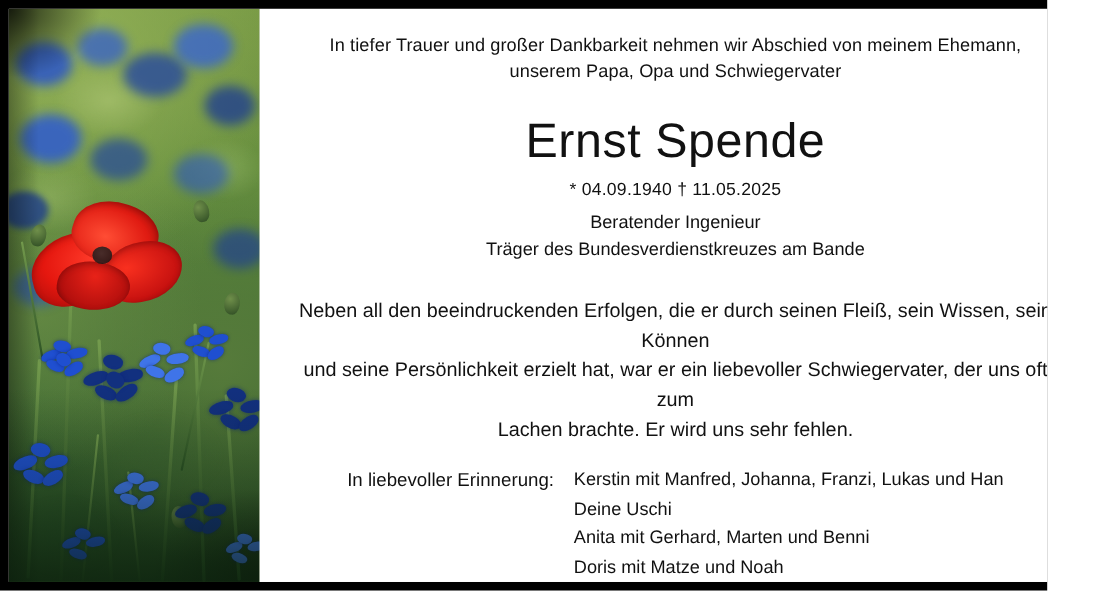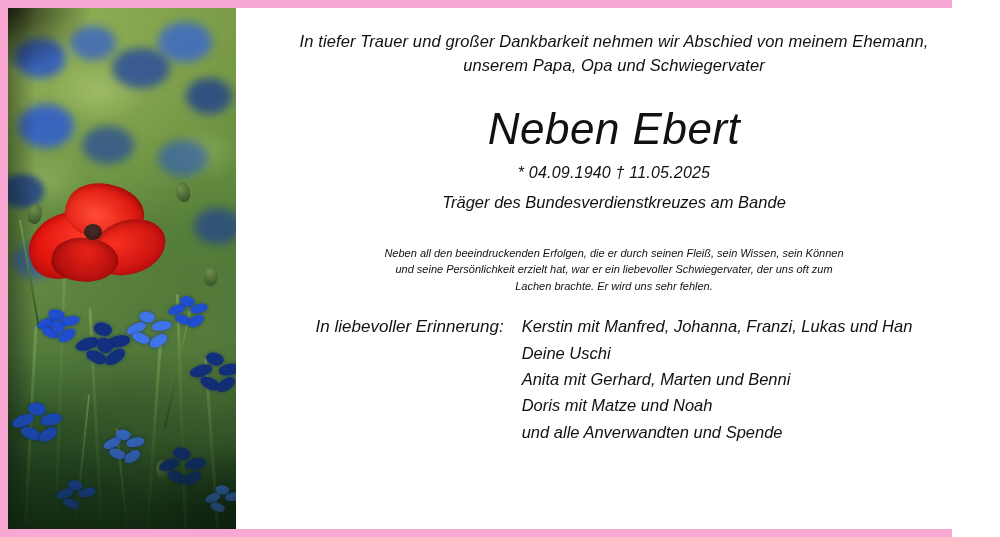--- a/index.html
+++ b/index.html
@@ -7,24 +7,23 @@
     padding: 0;
     background: #ffffff;
   }
   body {
     font-family: "Liberation Sans", sans-serif;
   }
   .page {
     position: relative;
     width: 952px;
     height: 537px;
-    background: #f9a8d4;
+    background: #000000;
     overflow: hidden;
     box-sizing: border-box;
-    font-style: italic;
   }
   .inner {
     position: absolute;
     left: 8px;
     top: 8px;
     width: 984px;
     height: 521px;
     background: #ffffff;
     display: flex;
     overflow: hidden;
@@ -136,21 +135,21 @@
     margin-bottom: 8px;
     letter-spacing: 0.2px;
   }
   .role {
     font-size: 16.5px;
     text-align: center;
     line-height: 1.5;
   }
   .tribute {
     text-align: center;
-    font-size: 11px;
+    font-size: 18px;
     line-height: 1.5;
     margin-top: 30px;
     max-width: 730px;
   }
   .memory {
     display: flex;
     margin-top: 22px;
     width: 100%;
     justify-content: center;
     gap: 18px;
@@ -307,25 +306,26 @@
              linear-gradient(to top, rgba(10,30,12,0.72) 0%, rgba(10,30,12,0.25) 16%, rgba(10,30,12,0) 34%);"></div>
     </div>
 
     <div class="content">
 
       <div class="intro">
         <div>In tiefer Trauer und großer Dankbarkeit nehmen wir Abschied von meinem Ehemann,</div>
         <div>unserem Papa, Opa und Schwiegervater</div>
       </div>
 
-      <div class="name">Neben Ebert</div>
+      <div class="name">Ernst Spende</div>
 
       <div class="dates">* 04.09.1940   † 11.05.2025</div>
 
       <div class="role">
+        <div>Beratender Ingenieur</div>
         <div>Träger des Bundesverdienstkreuzes am Bande</div>
       </div>
 
       <div class="tribute">
         <div>Neben all den beeindruckenden Erfolgen, die er durch seinen Fleiß, sein Wissen, sein Können</div>
         <div>und seine Persönlichkeit erzielt hat, war er ein liebevoller Schwiegervater, der uns oft zum</div>
         <div>Lachen brachte. Er wird uns sehr fehlen.</div>
       </div>
 
       <div class="memory">

